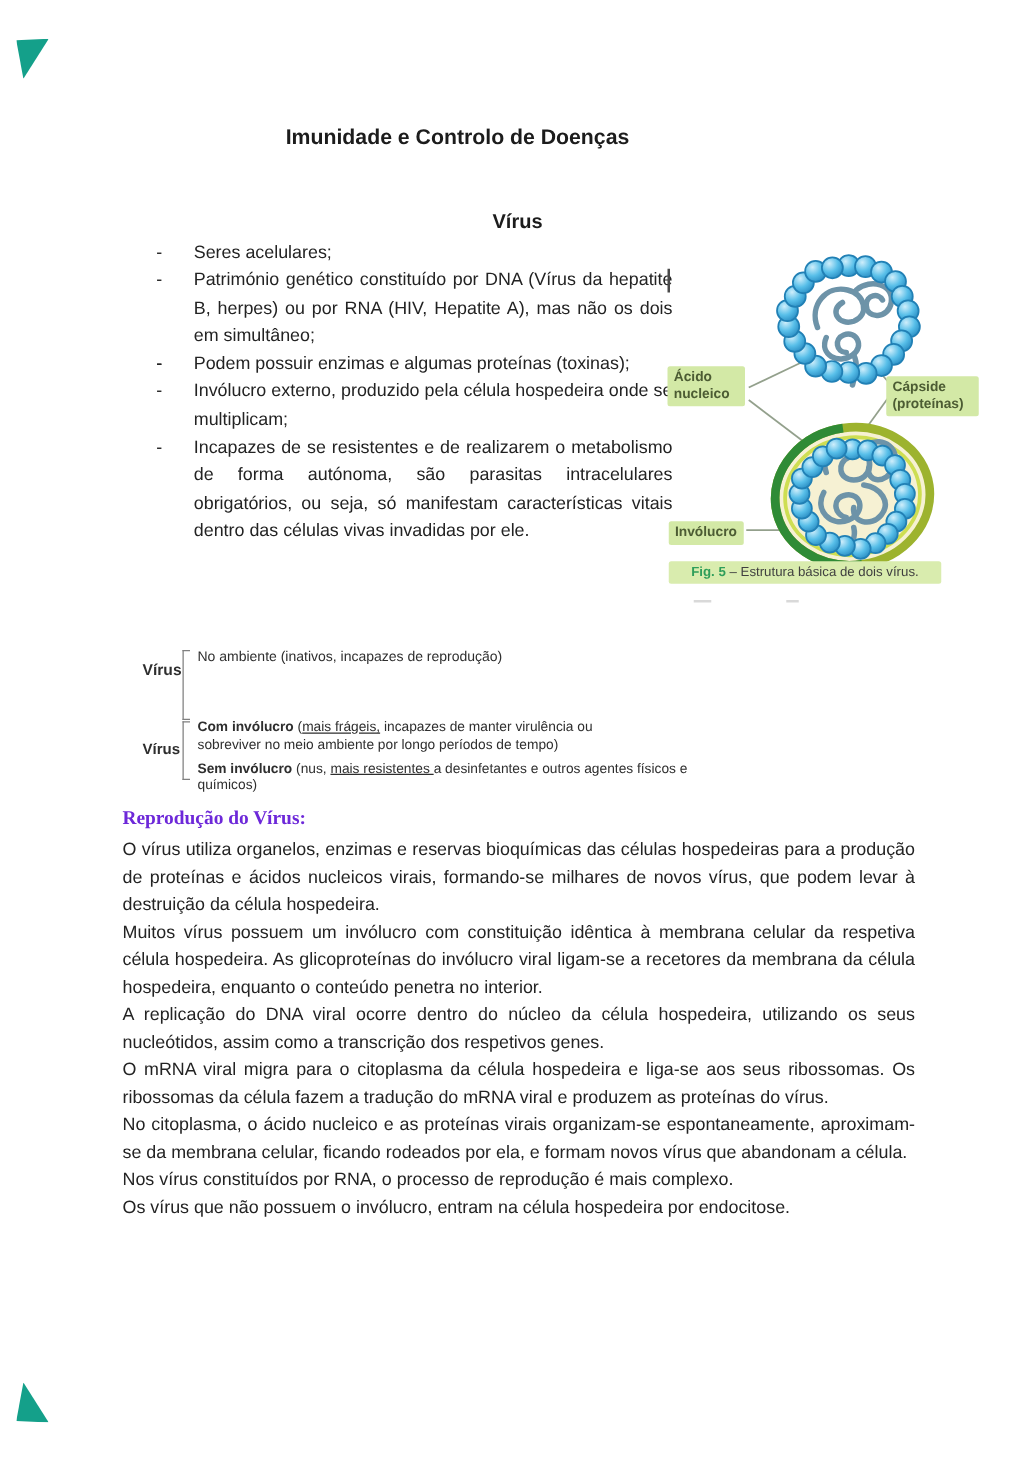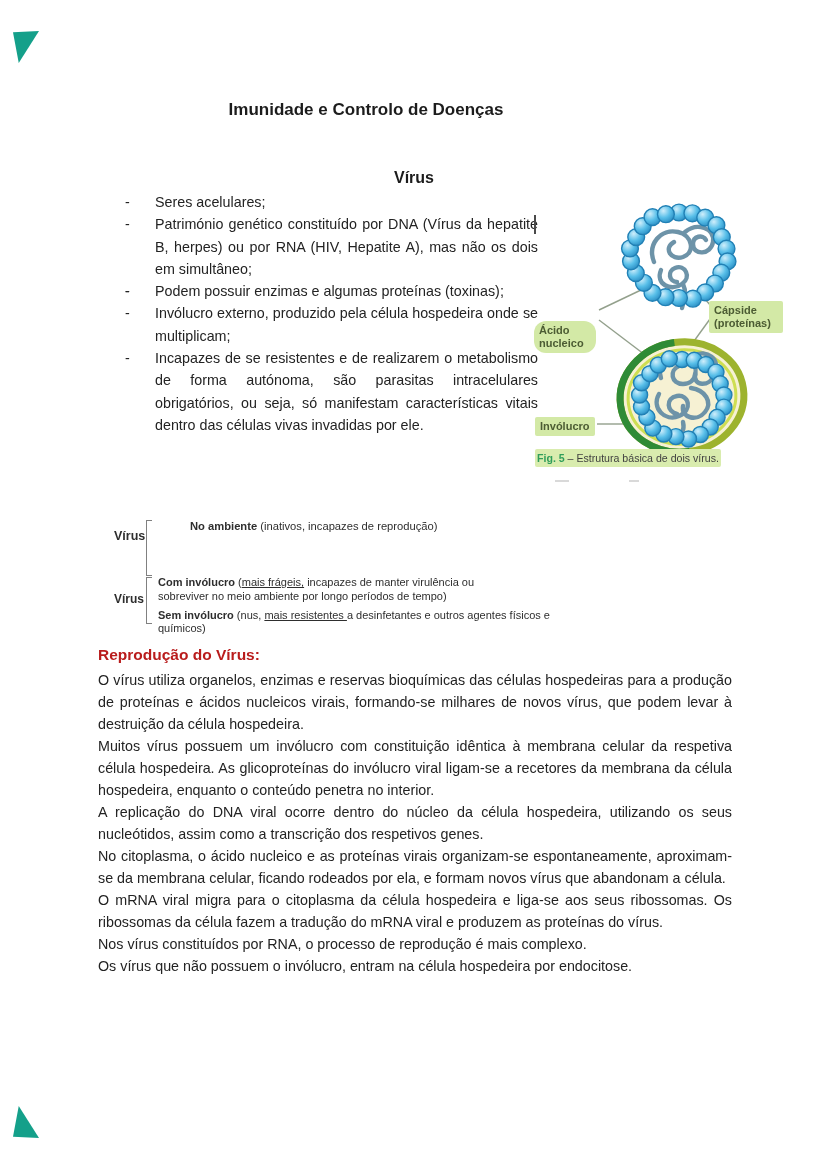--- a/index.html
+++ b/index.html
@@ -18,21 +18,21 @@
   .bullets li{position:relative;padding-left:57px;text-align:justify;}
   .bullets .dash{position:absolute;left:27px;top:0;}
 
   
   .figure{top:198px;left:533px;width:300px;height:302px;}
   .fig-label{
     position:absolute;background:#d3e9a6;color:#4c5c33;font-size:11px;font-weight:bold;
     line-height:13px;padding:3px 5px;border-radius:2px;
   }
   .fig-caption{
-    position:absolute;left:2px;top:251px;background:#d9ecae;padding:3px 2px;border-radius:2px;
+    position:absolute;left:2px;top:251px;background:#d9ecae;padding:3px 18px;border-radius:2px;
     font-size:10.6px;line-height:12px;white-space:nowrap;
   }
   .fig-caption .figno{font-weight:bold;}
   .fig-caption .captext{color:#3f3f3f;font-weight:500;}
   .faint-dash{position:absolute;height:2px;background:#c9c9c9;opacity:.7;}
   .cursor-bar{top:215px;left:534px;width:2px;height:19px;background:#4a4a4a;}
 
   
   .bracket-label{font-weight:bold;color:#2e2e2e;}
   .bracket-line{border-left:1.3px solid #808080;border-top:1.3px solid #808080;border-bottom:1.3px solid #808080;width:5px;}
@@ -40,21 +40,21 @@
   .bk1-line{top:520px;left:146px;height:54px;}
   .bk1-items{top:519px;left:158px;width:378px;font-size:11.2px;line-height:15.5px;color:#2e2e2e;}
   .bk1-items .bk-item{margin-bottom:6px;}
   .bk2-label{top:592px;left:114px;font-size:12px;}
   .bk2-line{top:577px;left:146px;height:45px;}
   .bk2-items{top:576px;left:158px;width:400px;font-size:11px;line-height:13.8px;color:#2e2e2e;}
   .bk2-items .bk-item{margin-bottom:5px;}
   .bk2-items .bk-item:first-child{max-width:330px;}
 
   
-  .repro-heading{top:646px;left:98px;font-size:15.5px;font-weight:bold;color:#b91c1c;}
+  .repro-heading{top:646px;left:98px;font-size:15.5px;font-weight:bold;color:#6d28d9;font-family:Liberation Serif, serif;}
   .repro-body{top:669px;left:98px;width:634px;font-size:14.3px;line-height:22px;}
   .repro-body p{margin:0;text-align:justify;}
 
   
   .corner{width:26px;height:32px;background:#14a08a;}
   .corner-top{top:31px;left:13px;clip-path:polygon(0 4%,100% 0,22% 100%);}
   .corner-bottom{top:1106px;left:13px;clip-path:polygon(22% 0,100% 100%,0 96%);}
 </style>
 </head>
 <body>
@@ -161,48 +161,48 @@
             <circle cx="108.5" cy="208.8" r="8" fill="url(#beadG)" stroke="#2180b5" stroke-width="1.4"></circle>
             <circle cx="106.6" cy="197.0" r="8" fill="url(#beadG)" stroke="#2180b5" stroke-width="1.4"></circle>
             <circle cx="108.5" cy="184.8" r="8" fill="url(#beadG)" stroke="#2180b5" stroke-width="1.4"></circle>
             <circle cx="116.9" cy="175.7" r="8" fill="url(#beadG)" stroke="#2180b5" stroke-width="1.4"></circle>
             <circle cx="125.3" cy="167.0" r="8" fill="url(#beadG)" stroke="#2180b5" stroke-width="1.4"></circle>
             <circle cx="136.3" cy="160.8" r="8" fill="url(#beadG)" stroke="#2180b5" stroke-width="1.4"></circle>
           </g>
       </g>
     </svg>
 
-    <div class="fig-label" style="left:1px;top:123px;width:52px;border-radius:12px;">Ácido nucleico</div>
+    <div class="fig-label" style="left:1px;top:95px;width:52px;">Ácido nucleico</div>
     <div class="fig-label" style="left:176px;top:103px;width:64px;">Cápside (proteínas)</div>
     <div class="fig-label" style="left:2px;top:219px;">Invólucro</div>
 
     <div class="fig-caption">
       <span class="figno" style="color: rgb(47, 158, 90);">Fig. 5</span><span class="captext"> – Estrutura básica de dois vírus.</span>
     </div>
     <div class="faint-dash" style="left:22px;top:282px;width:14px;"></div>
     <div class="faint-dash" style="left:96px;top:282px;width:10px;"></div>
   </div>
 
   <div class="abs bracket-label bk1-label">Vírus</div>
   <div class="abs bracket-line bk1-line"></div>
   <div class="abs bk1-items">
-    <div class="bk-item"><span style="font-weight: bold; margin-left: 32px;">No ambiente </span><span>(inativos, incapazes de reprodução)</span></div>
+    <div class="bk-item"><span style="font-weight: normal;">No ambiente </span><span>(inativos, incapazes de reprodução)</span></div>
   </div>
 
   <div class="abs bracket-label bk2-label">Vírus</div>
   <div class="abs bracket-line bk2-line"></div>
   <div class="abs bk2-items">
     <div class="bk-item"><span style="font-weight: bold;">Com invólucro </span><span>(</span><span style="text-decoration: underline;">mais frágeis,</span><span> incapazes de manter virulência ou sobreviver no meio ambiente por longo períodos de tempo)</span></div>
     <div class="bk-item"><span style="font-weight: bold;">Sem invólucro </span><span>(nus, </span><span style="text-decoration: underline;">mais resistentes </span><span>a desinfetantes e outros agentes físicos e químicos)</span></div>
   </div>
 
   <div class="abs repro-heading">Reprodução do Vírus:</div>
   <div class="abs repro-body">
     <p>O vírus utiliza organelos, enzimas e reservas bioquímicas das células hospedeiras para a produção de proteínas e ácidos nucleicos virais, formando-se milhares de novos vírus, que podem levar à destruição da célula hospedeira.</p>
     <p>Muitos vírus possuem um invólucro com constituição idêntica à membrana celular da respetiva célula hospedeira. As glicoproteínas do invólucro viral ligam-se a recetores da membrana da célula hospedeira, enquanto o conteúdo penetra no interior.</p>
     <p>A replicação do DNA viral ocorre dentro do núcleo da célula hospedeira, utilizando os seus nucleótidos, assim como a transcrição dos respetivos genes.</p>
+    <p>O mRNA viral migra para o citoplasma da célula hospedeira e liga-se aos seus ribossomas. Os ribossomas da célula fazem a tradução do mRNA viral e produzem as proteínas do vírus.</p>
     <p>No citoplasma, o ácido nucleico e as proteínas virais organizam-se espontaneamente, aproximam-se da membrana celular, ficando rodeados por ela, e formam novos vírus que abandonam a célula.</p>
-    <p>O mRNA viral migra para o citoplasma da célula hospedeira e liga-se aos seus ribossomas. Os ribossomas da célula fazem a tradução do mRNA viral e produzem as proteínas do vírus.</p>
     <p>Nos vírus constituídos por RNA, o processo de reprodução é mais complexo.</p>
     <p>Os vírus que não possuem o invólucro, entram na célula hospedeira por endocitose.</p>
   </div>
 
 </div>
 
 </body></html>

